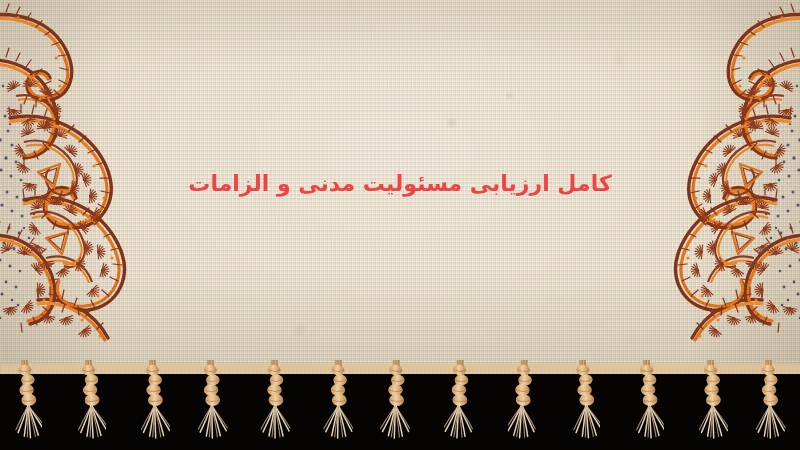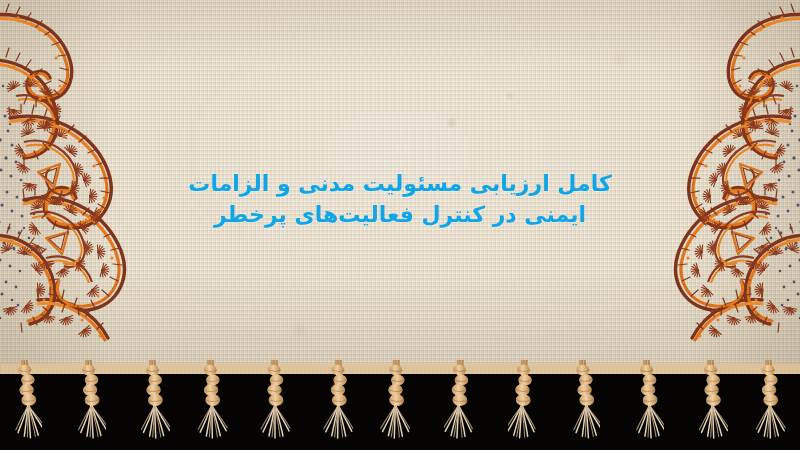--- a/index.html
+++ b/index.html
@@ -61,21 +61,21 @@
 
   
   .orn{position:absolute;top:0;height:352px;width:232px;}
   .orn.left{left:-6px;}
   .orn.right{right:-6px;transform:scaleX(-1);}
 
   
   .title{
     position:absolute;left:0;top:168px;width:800px;
     text-align:center;direction:rtl;
-    color:#0ea5e9;
+    color:#ef4444;
     font-size:22px;line-height:31px;font-weight:600;
     letter-spacing:0px;
     text-shadow:0 1px 0 rgba(255,255,255,.28);
     white-space:nowrap;
   }
   .title .ln{display:block;}
 
   
   .fringe{position:absolute;left:0;top:360px;width:800px;height:90px;}
   .tassel{position:absolute;top:0;width:34px;height:90px;}
@@ -526,21 +526,20 @@
           <circle cx="48" cy="262" r="1.5"></circle>
           <circle cx="50" cy="300" r="1.5"></circle>
         <circle cx="88" cy="320" r="1.5"></circle>
           <circle cx="106" cy="336" r="1.5"></circle>
       </g>
     </svg>
   </div>
 
   <div class="title">
     <span class="ln">کامل ارزیابی مسئولیت مدنی و الزامات</span>
-    <span class="ln">ایمنی در کنترل فعالیت‌های پرخطر</span>
   </div>
 
   <div class="fringe">
       <div class="tassel" style="left: 8px;">
         <svg width="34" height="90" viewBox="0 0 34 90" xmlns="http://www.w3.org/2000/svg">
           <defs>
             <linearGradient id="kg0" x1="0" y1="0" x2="1" y2="0">
               <stop offset="0" stop-color="#c99a62"></stop>
               <stop offset=".45" stop-color="#f0cfa3"></stop>
               <stop offset="1" stop-color="#b9894f"></stop>

